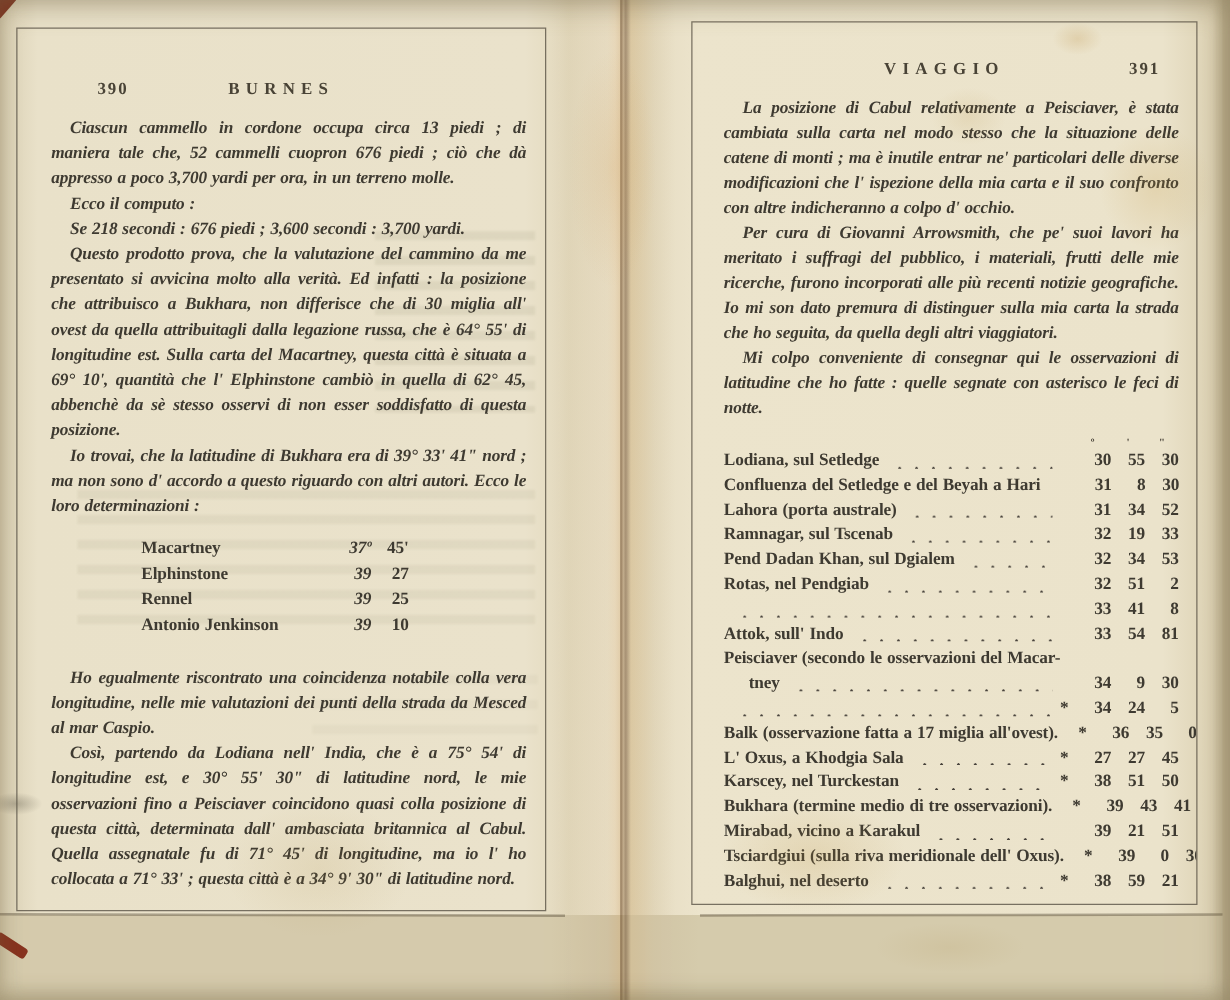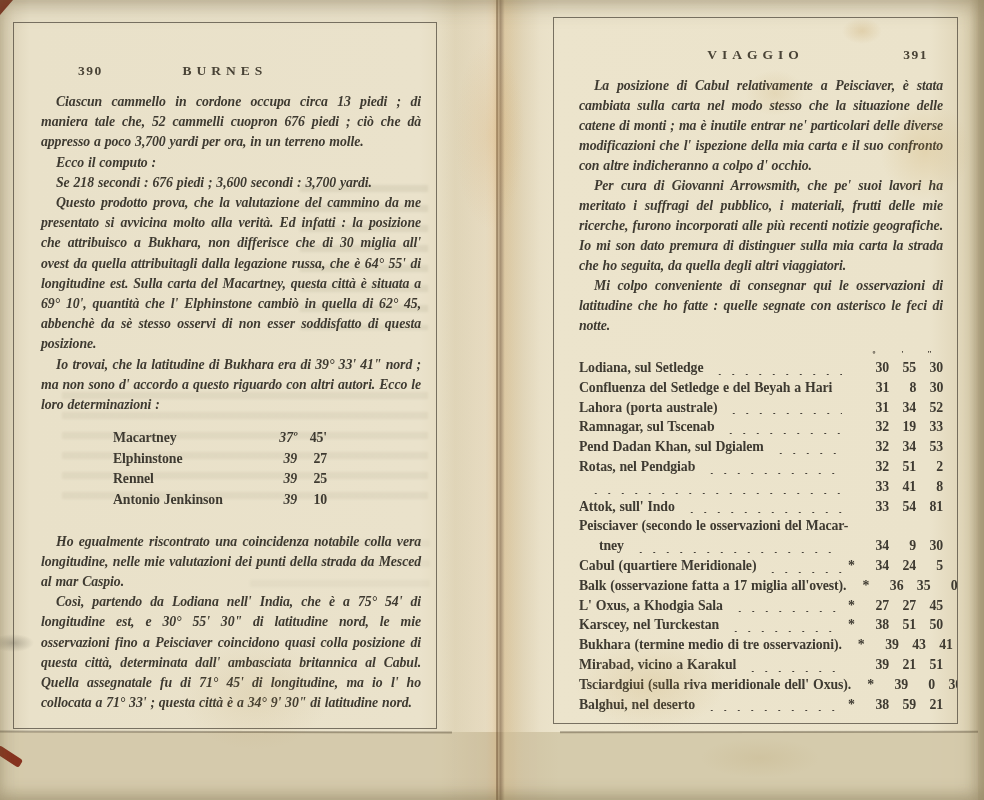--- a/index.html
+++ b/index.html
@@ -217,21 +217,20 @@
           </div>
           <div class="lat-row">
             <span class="lat-label lat-cont">tney</span>
             <span class="dots"></span>
             <span class="star"></span>
             <span class="deg">34</span>
             <span class="min">9</span>
             <span class="sec">30</span>
           </div>
           <div class="lat-row">
-            <span class="lat-label">Cabul (quartiere Meridionale)</span>
             <span class="dots"></span>
             <span class="star">*</span>
             <span class="deg">34</span>
             <span class="min">24</span>
             <span class="sec">5</span>
           </div>
           <div class="lat-row">
             <span class="lat-label">Balk (osservazione fatta a 17 miglia all'ovest).</span>
             <span class="dots"></span>
             <span class="star">*</span>

